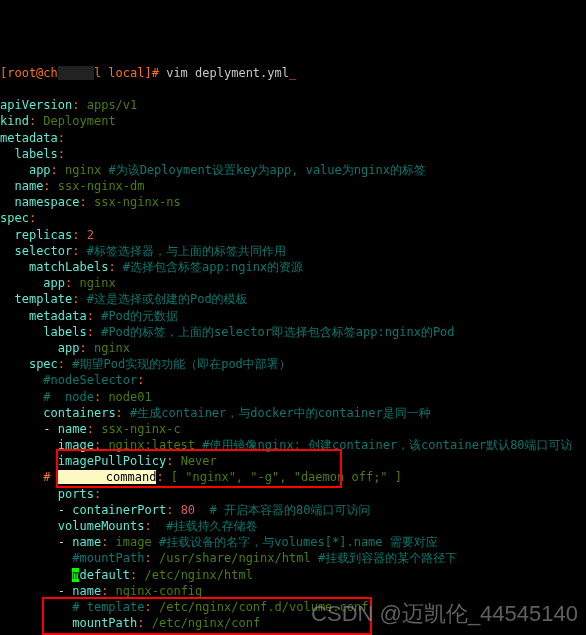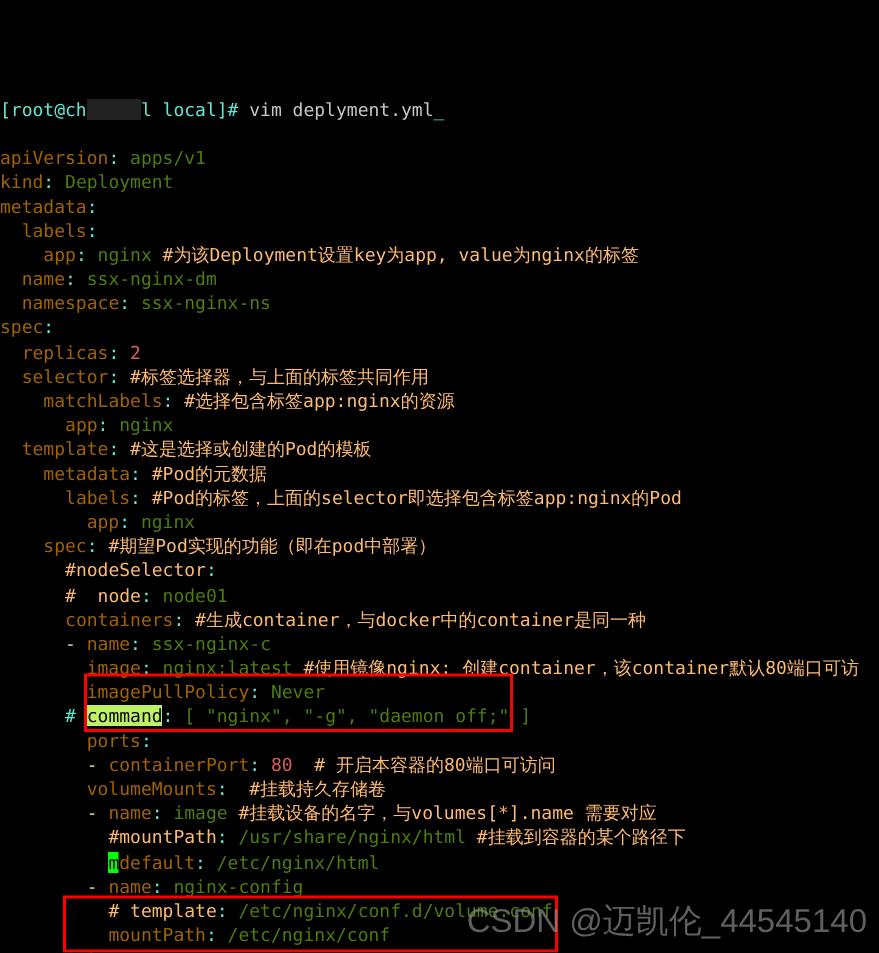--- a/index.html
+++ b/index.html
@@ -9,27 +9,27 @@
     color: #c5c8c6;
     font-family: "Consolas", "Monaco", monospace;
     font-size: 12px;
     line-height: 1.35;
     width: 586px;
     height: 635px;
     overflow: hidden;
     white-space: pre;
     position: relative;
   }
-  .prompt { color: #5eead4; }
-  .key { color: #a16207; } 
+  .prompt { color: #f97316; }
+  .key { color: #5eead4; } 
   .val { color: #4d7c0f; } 
-  .comment { color: #fdba74; } 
+  .comment { color: #0f766e; } 
   .dash { color: #d8d8a0; }
   .num { color: #d75f5f; } 
-  .hl { background: #bef264; color: #000; } 
+  .hl { background: #fef9c3; color: #000; padding-left: 48px; } 
   .cursor { background: #0f0; color: #000; }
   .blk { background: #222; color: #888; }
   .redbox { border: 2px solid #f00; position: absolute; }
   .watermark {
     position: absolute;
     right: 8px;
     bottom: 6px;
     color: #888;
     font-size: 22px;
     font-family: Arial, sans-serif;

